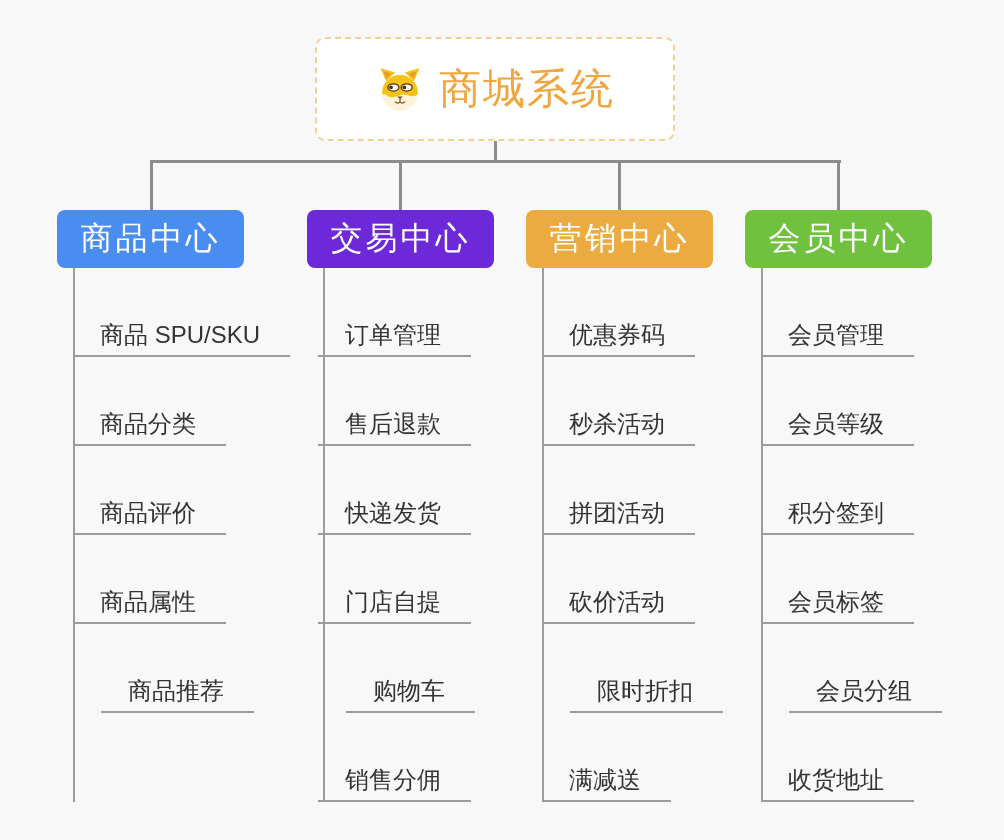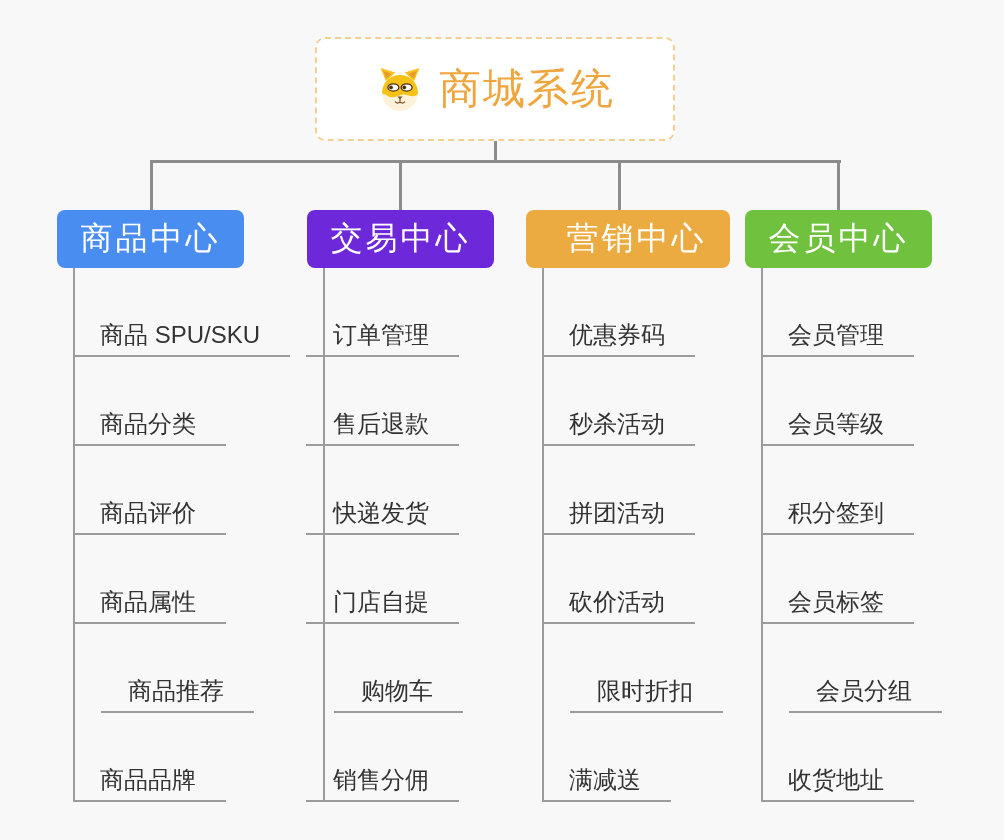--- a/index.html
+++ b/index.html
@@ -63,21 +63,21 @@
     position:absolute;
     box-sizing:content-box;
     padding:0 30px 6px 27px;
     border-bottom:2px solid #9c9c9c;
     font-size:24px;
     line-height:28px;
     color:#333333;
     white-space:nowrap;
     background:transparent;
   }
-  .c0{left:73px;} .c1{left:306px;} .c2{left:542px;} .c3{left:761px;}
+  .c0{left:73px;} .c1{left:318px;} .c2{left:542px;} .c3{left:761px;}
   .r0{top:321px;} .r1{top:410px;} .r2{top:499px;}
   .r3{top:588px;} .r4{top:677px;margin-left:28px;} .r5{top:766px;}
 </style>
 </head>
 <body>
 
 <div class="stage">
 
   <div class="root-node">
     <span class="dog">
@@ -109,34 +109,33 @@
 
   <div class="conn stem"></div>
   <div class="conn hbar"></div>
   <div class="conn drop d0"></div>
   <div class="conn drop d1"></div>
   <div class="conn drop d2"></div>
   <div class="conn drop d3"></div>
 
   <div class="branch-box b0" style="background-color: rgb(74, 141, 240);">商品中心</div>
   <div class="branch-box b1" style="background-color: #6d28d9;">交易中心</div>
-  <div class="branch-box b2" style="background-color: rgb(236, 171, 65); padding-left: 17px;">营销中心</div>
+  <div class="branch-box b2" style="background-color: rgb(236, 171, 65);">营销中心</div>
   <div class="branch-box b3" style="background-color: rgb(111, 193, 62);">会员中心</div>
 
   <div class="spine s0"></div>
   <div class="spine s1"></div>
   <div class="spine s2"></div>
   <div class="spine s3"></div>
 
   <div class="leaf c0 r0">商品 SPU/SKU</div>
   <div class="leaf c0 r1">商品分类</div>
   <div class="leaf c0 r2">商品评价</div>
   <div class="leaf c0 r3">商品属性</div>
   <div class="leaf c0 r4">商品推荐</div>
-  <div class="leaf c0 r5">商品品牌</div>
 
   <div class="leaf c1 r0">订单管理</div>
   <div class="leaf c1 r1">售后退款</div>
   <div class="leaf c1 r2">快递发货</div>
   <div class="leaf c1 r3">门店自提</div>
   <div class="leaf c1 r4">购物车</div>
   <div class="leaf c1 r5">销售分佣</div>
 
   <div class="leaf c2 r0">优惠券码</div>
   <div class="leaf c2 r1">秒杀活动</div>

